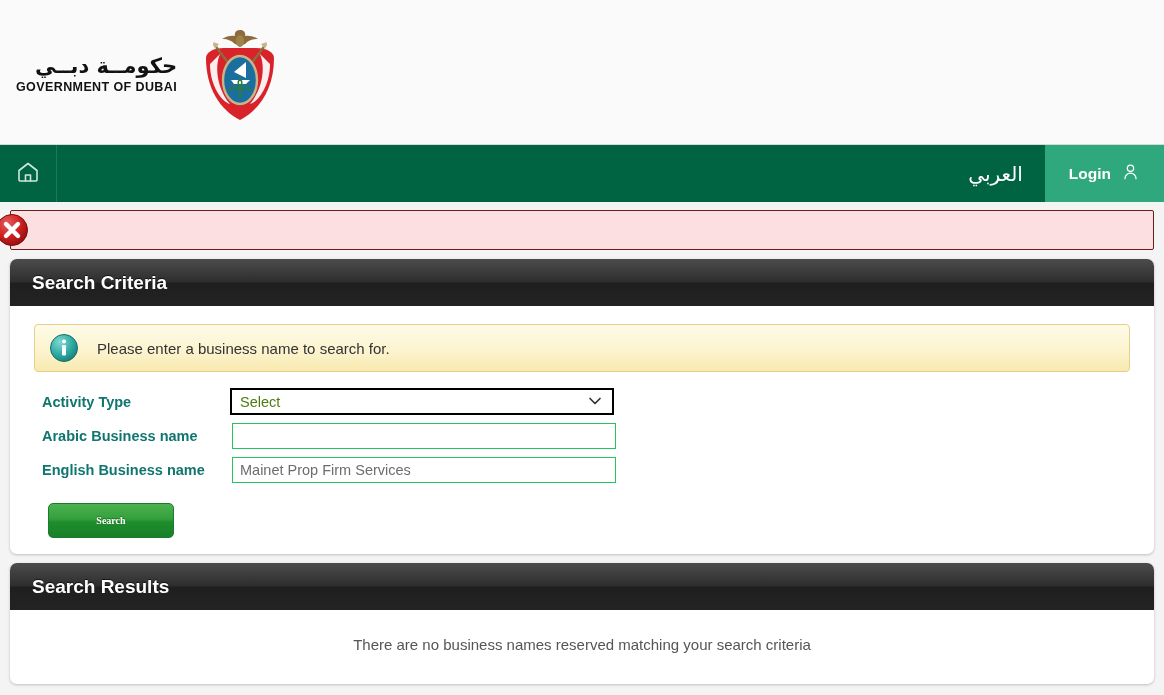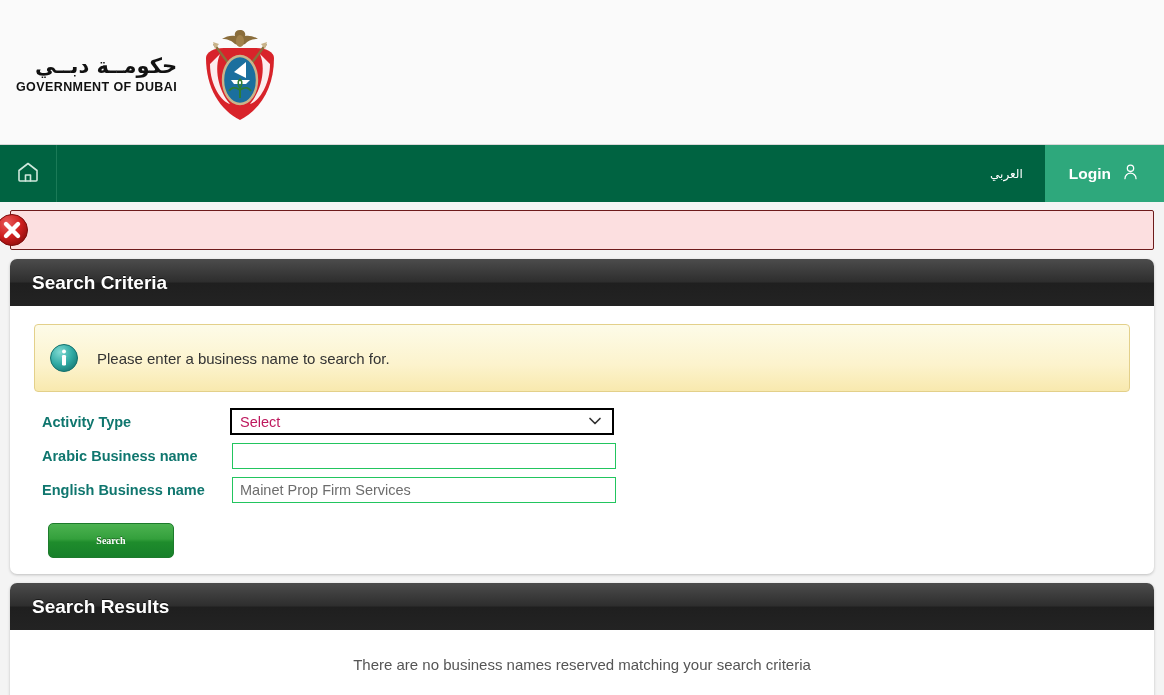--- a/index.html
+++ b/index.html
@@ -62,21 +62,21 @@
   .nav-home {
     width: 57px;
     display: flex; align-items: center; justify-content: center;
     border-right: 1px solid #1b7a57;
     cursor: pointer;
   }
   .nav-spacer { flex: 1; }
   .nav-lang {
     display: flex; align-items: center;
     padding: 0 22px;
-    color: #ffffff; font-size: 12px;
+    color: #ffffff; font-size: 20px;
     direction: rtl;
     font-family: "DejaVu Sans", sans-serif;
     cursor: pointer;
   }
   .nav-login {
     background: #2ea87c;
     display: flex; align-items: center; gap: 10px;
     padding: 0 24px;
     color: #ffffff; font-size: 15.5px; font-weight: bold;
     cursor: pointer;
@@ -115,21 +115,21 @@
     display: flex; align-items: center;
     padding: 0 22px;
     text-shadow: 0 -1px 0 rgba(0,0,0,0.6);
   }
   .card-body { padding: 18px 20px 16px 20px; }
 
   .info-box {
     background: linear-gradient(to bottom, #fdfbe8 0%, #fcf3cd 60%, #f8e9ae 100%);
     border: 1px solid #e3d08a;
     border-radius: 4px;
-    height: 68px;
+    height: 48px;
     display: flex; align-items: center;
     padding: 0 14px;
     margin: 0 4px 16px 4px;
   }
   .info-icon { width: 30px; height: 30px; flex: 0 0 30px; }
   .info-text {
     margin-left: 18px;
     font-size: 15px; color: #333333;
   }
 
@@ -139,21 +139,21 @@
     padding-left: 12px;
   }
   .form-label {
     width: 188px;
     font-size: 14.5px; font-weight: bold; color: #0f766e;
   }
   .sel-activity {
     width: 384px; height: 27px;
     border: 2px solid #000000;
     background: #ffffff;
-    font-size: 14.5px; color: #be185d;
+    font-size: 14.5px; color: #4d7c0f;
     padding: 0 8px;
     display: flex; align-items: center;
     position: relative;
   }
   .sel-activity .chev {
     position: absolute; right: 9px; top: 50%;
     transform: translateY(-50%);
   }
   .txt-field {
     width: 384px; height: 26px;

